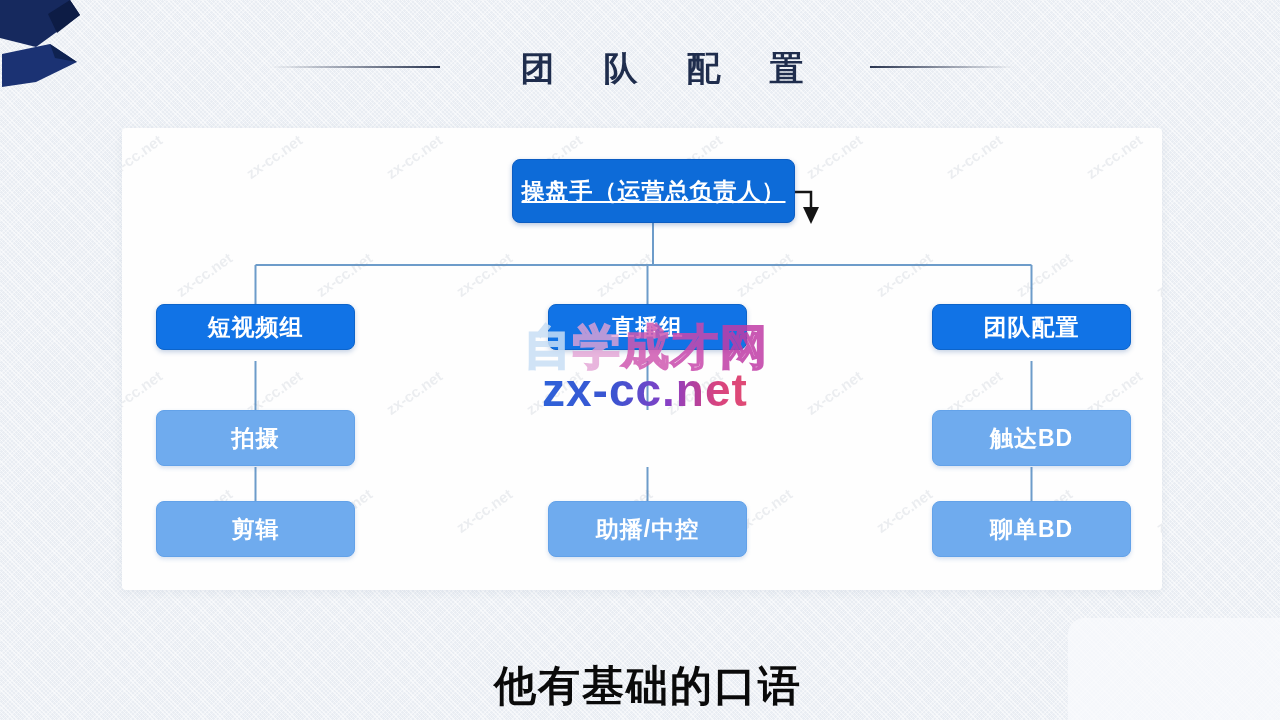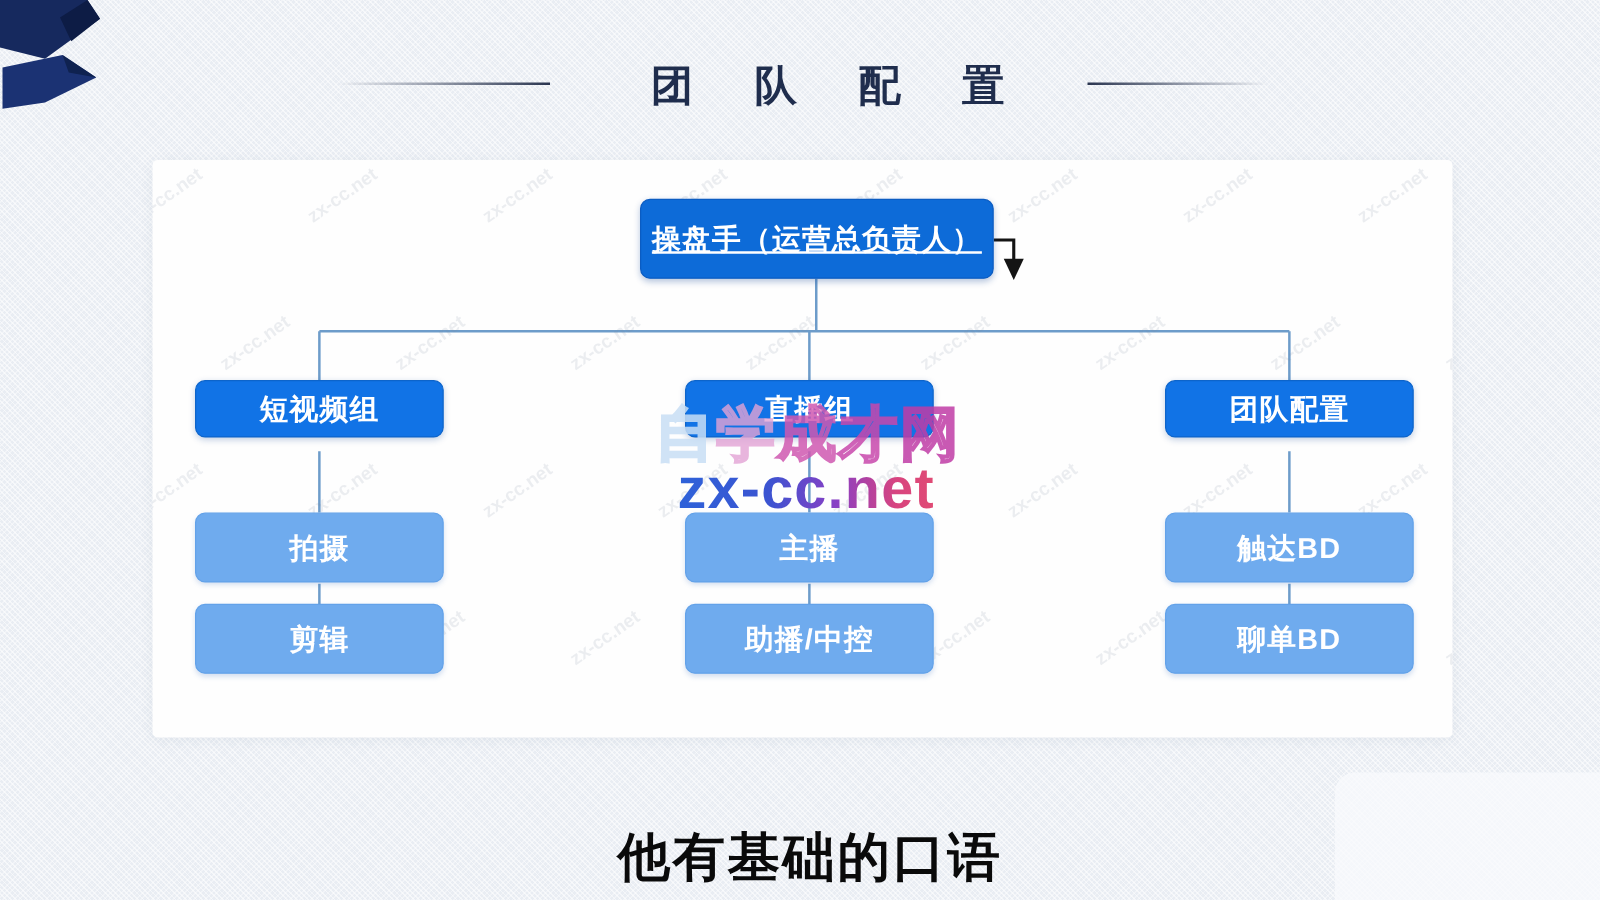--- a/index.html
+++ b/index.html
@@ -51,21 +51,21 @@
     width:199px;height:46px;top:176px;
     background:var(--primary-blue);border:1px solid #0d64ca;
     box-shadow:0 2px 5px rgba(20,70,150,.25);
   }
   .node.light{
     width:199px;height:56px;
     background:var(--light-blue);border:1px solid #63a2e9;
     box-shadow:0 2px 4px rgba(70,120,190,.22);
   }
   .col0{left:34px;} .col1{left:426px;} .col2{left:810px;}
-  .row2{top:282px;text-align:center;} .row3{top:355px;}
+  .row2{top:282px;text-align:center;} .row3{top:373px;}
   
   .wm-tile-layer{position:absolute;inset:0;overflow:hidden;z-index:1;pointer-events:none;}
   .wm-tile{
     position:absolute;font-size:15px;font-weight:bold;color:#7d8ba0;opacity:.14;
     transform:rotate(-35deg);white-space:nowrap;
   }
   .wm-cn{
     position:absolute;left:402px;top:188px;z-index:3;white-space:nowrap;
     font-size:47px;font-weight:bold;letter-spacing:2px;color:transparent;
   }
@@ -166,21 +166,20 @@
 
     <div class="node root">操盘手（运营总负责人）</div>
 
     <div class="node head col0">短视频组</div>
     <div class="node head col1">直播组</div>
     <div class="node head col2">团队配置</div>
 
     <div class="node light col0 row2">拍摄</div>
     <div class="node light col0 row3">剪辑</div>
 
-    <div class="node light col1 row2">主播</div>
     <div class="node light col1 row3">助播/中控</div>
 
     <div class="node light col2 row2">触达BD</div>
     <div class="node light col2 row3">聊单BD</div>
 
     <div class="wm-cn"><span style="-webkit-text-stroke: 2px rgba(200, 222, 244, 0.85);">自</span><span style="-webkit-text-stroke: 2px rgba(226, 162, 212, 0.8);">学</span><span style="-webkit-text-stroke: 2px rgba(207, 88, 176, 0.85);">成</span><span style="-webkit-text-stroke: 2px rgba(200, 72, 172, 0.85);">才</span><span style="-webkit-text-stroke: 2px rgba(191, 60, 166, 0.85);">网</span></div>
     <div class="wm-site">zx-cc.net</div>
   </div>
 
   <div class="corner-panel"></div>

